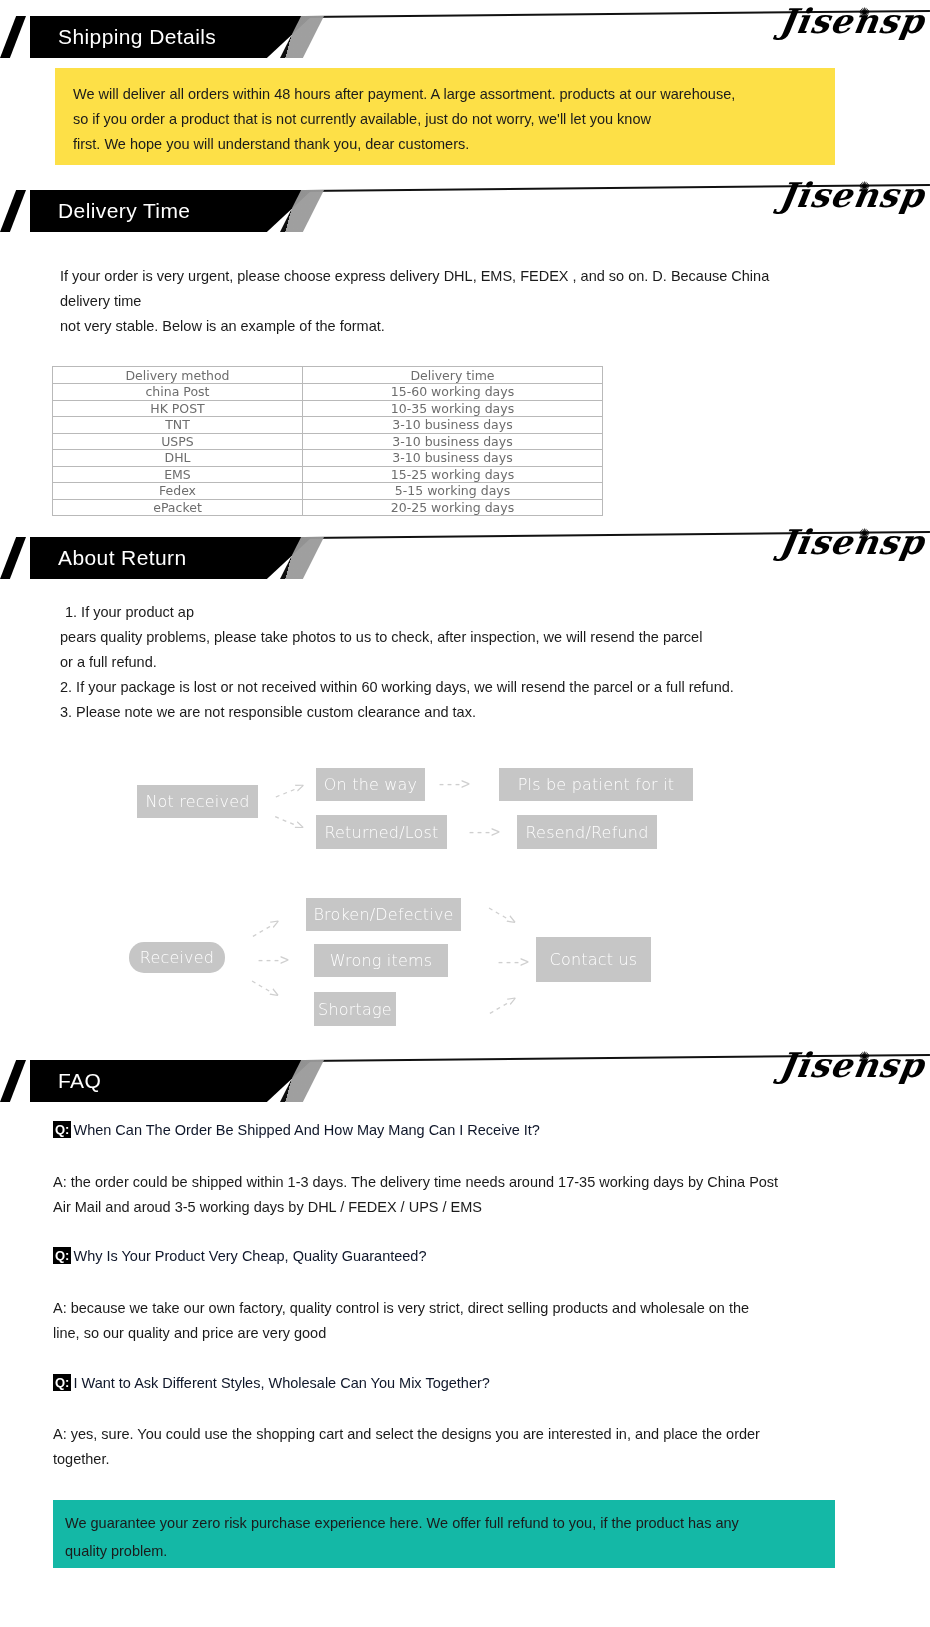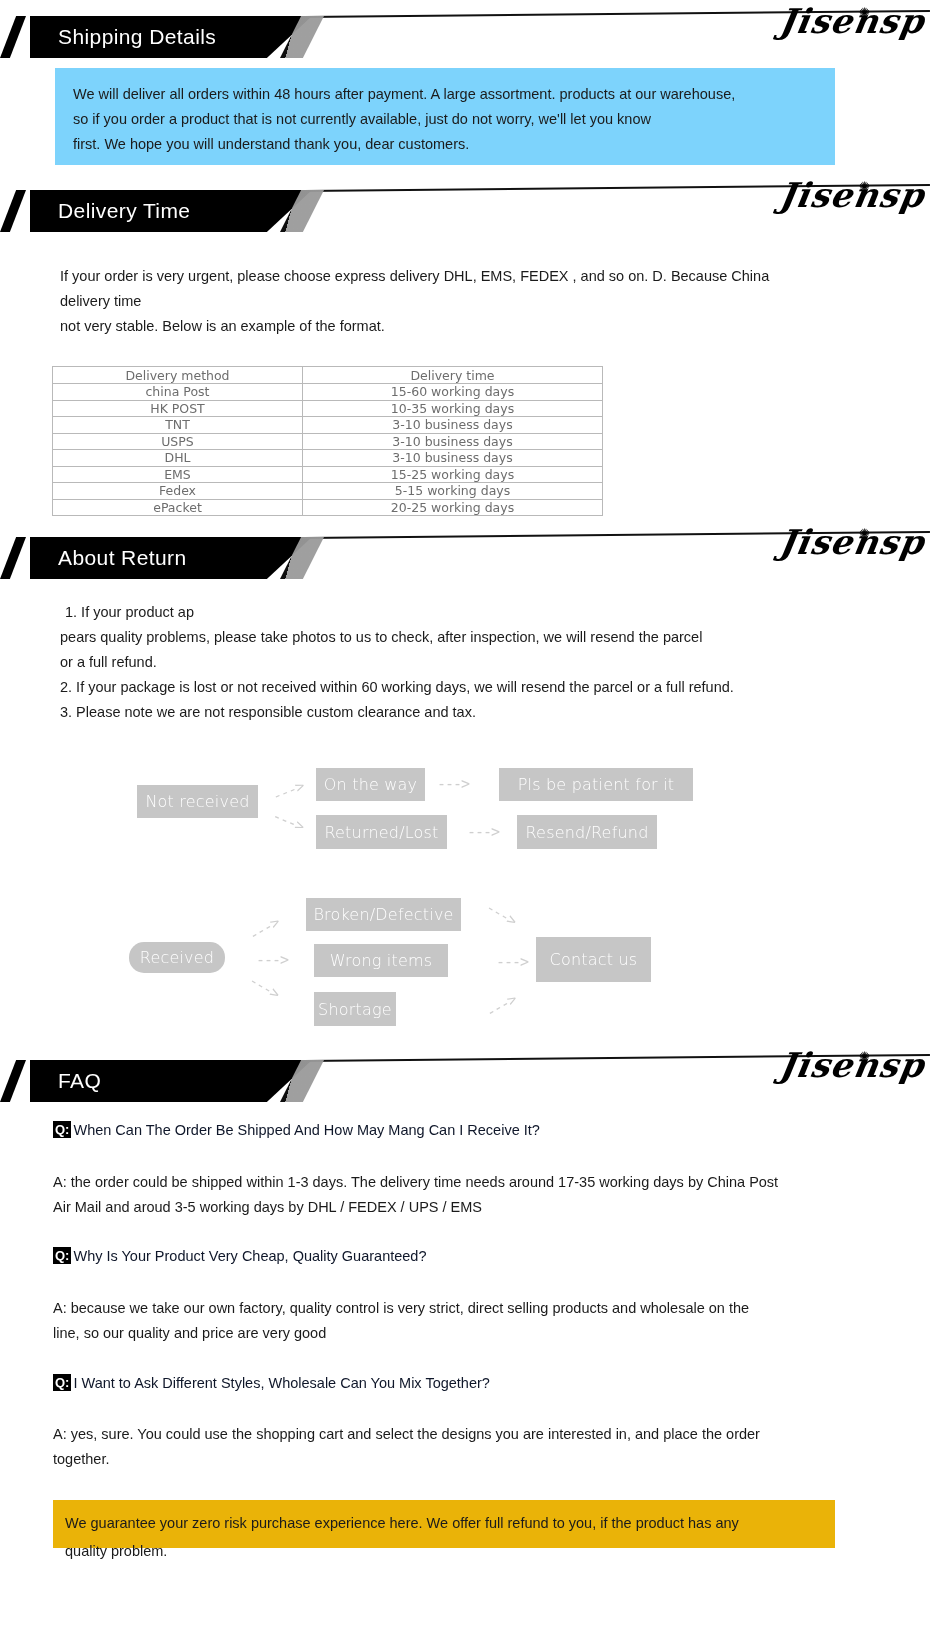--- a/index.html
+++ b/index.html
@@ -93,21 +93,21 @@
     line-height: 25px;
     color: #1b1b1b;
     font-weight: 300;
   }
 
   
   #shipping-box {
     position: absolute;
     left: 55px; top: 68px;
     width: 780px; height: 97px;
-    background: #7dd3fc;
+    background: #fde047;
     padding: 14px 18px 0 18px;
   }
   #shipping-box .para { line-height: 25px; }
 
   
   #delivery-text {
     position: absolute;
     left: 60px; top: 264px;
     width: 800px;
   }
@@ -199,22 +199,22 @@
     width: 800px;
     font-size: 14.5px;
     line-height: 25px;
     font-weight: 300;
     color: #1b1b1b;
   }
 
   #guarantee-box {
     position: absolute;
     left: 53px; top: 1500px;
-    width: 782px; height: 48px;
-    background: #eab308;
+    width: 782px; height: 68px;
+    background: #14b8a6;
     padding: 9px 12px 0 12px;
   }
   #guarantee-box .para { line-height: 28px; }
 </style>
 </head>
 <body>
 
 <div style="position:absolute;left:0;top:16px;width:930px;">
   <div class="banner">
     <div class="rule"></div>

